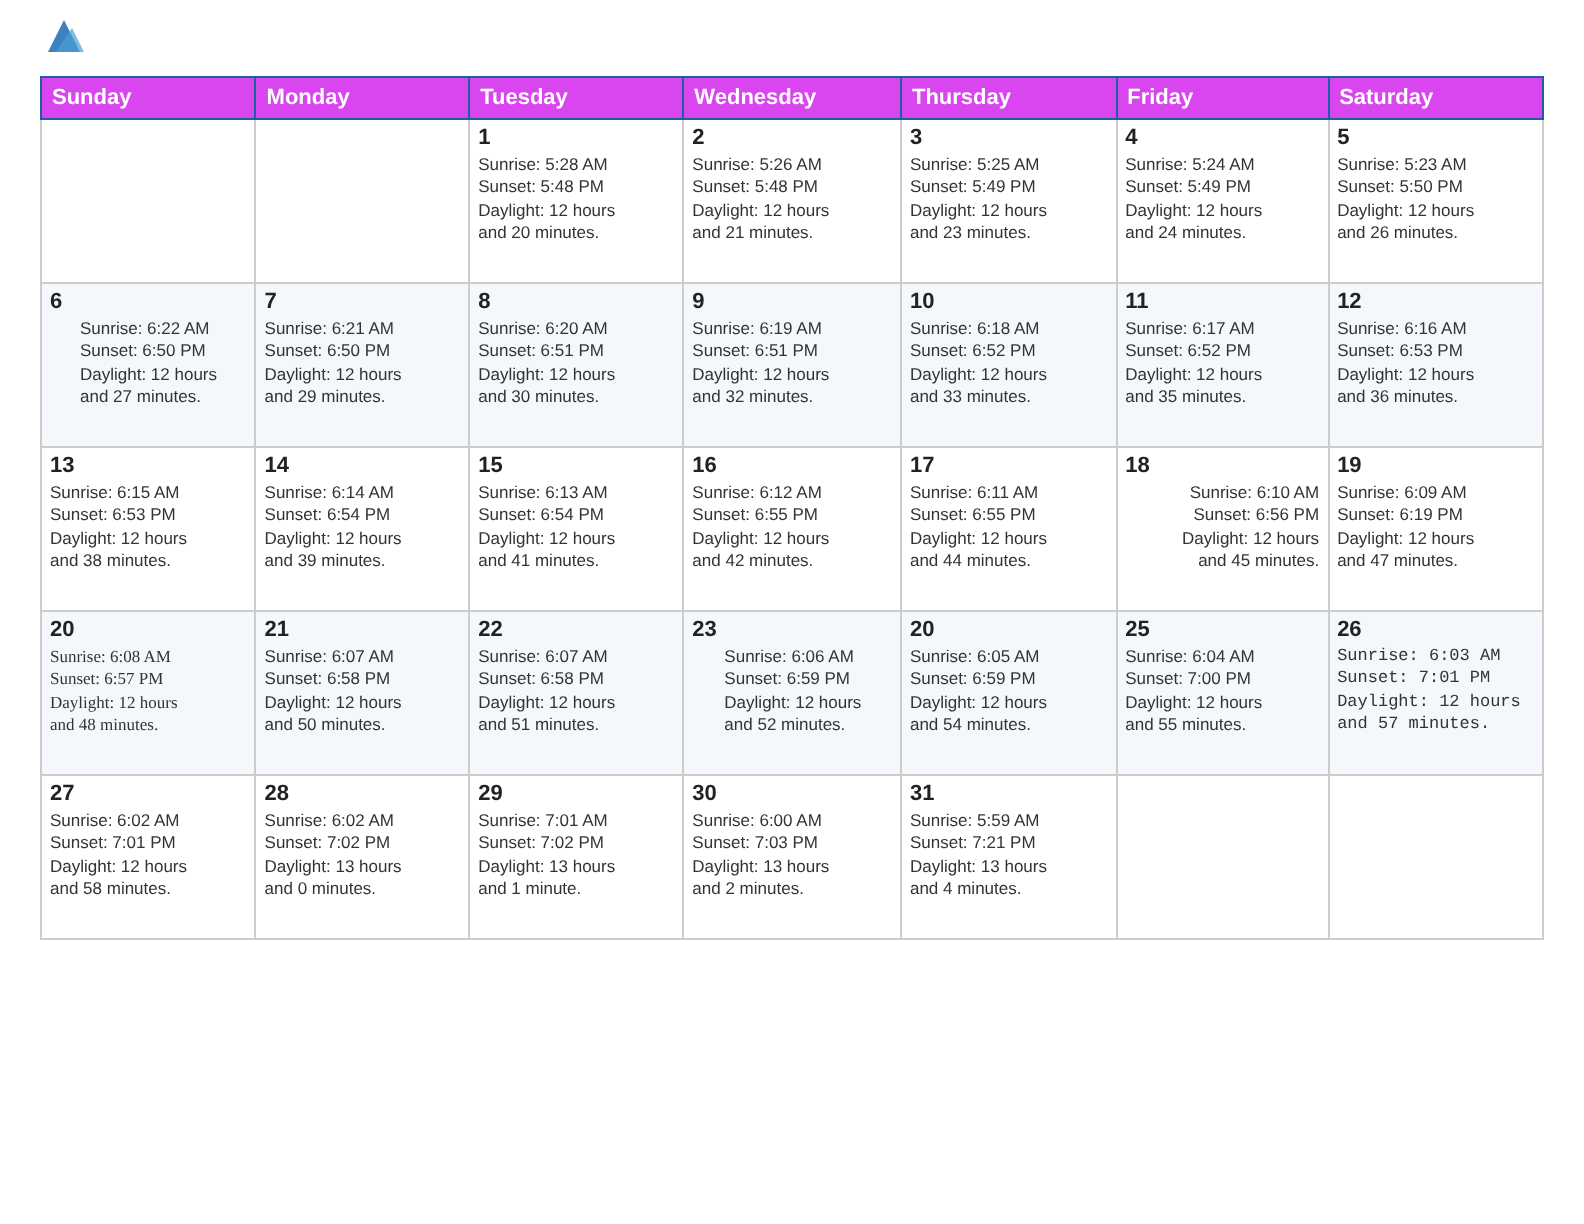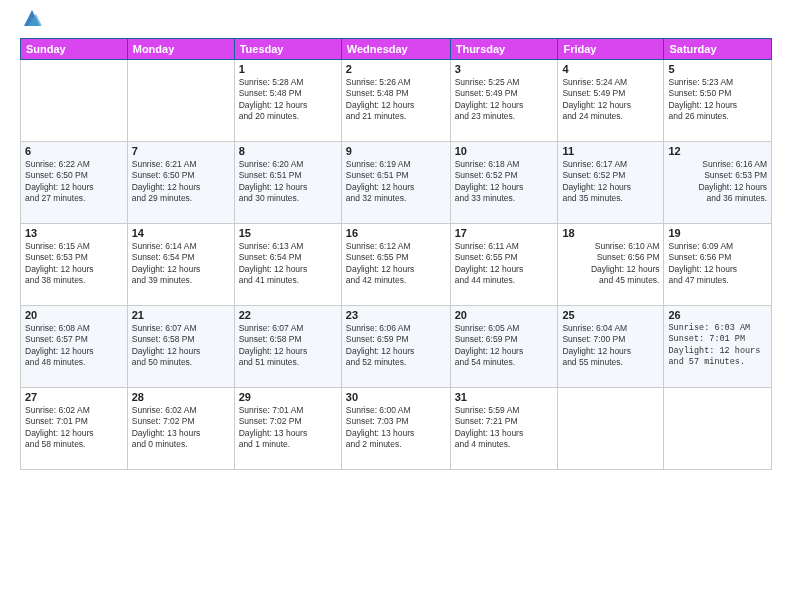--- a/index.html
+++ b/index.html
@@ -160,21 +160,21 @@
             <span class="day-num">5</span>
             <div class="day-info" style="white-space: pre-line;">Sunrise: 5:23 AM
 Sunset: 5:50 PM
 Daylight: 12 hours
 and 26 minutes.</div>
           </td>
         </tr>
         <tr>
           <td>
             <span class="day-num">6</span>
-            <div class="day-info" style="white-space: pre-line;">Sunrise: 6:22 AM
+            <div class="day-info" style="white-space: pre-line; margin-left: 15px;">Sunrise: 6:22 AM
 Sunset: 6:50 PM
 Daylight: 12 hours
 and 27 minutes.</div>
           </td>
           <td>
             <span class="day-num">7</span>
             <div class="day-info" style="white-space: pre-line;">Sunrise: 6:21 AM
 Sunset: 6:50 PM
 Daylight: 12 hours
 and 29 minutes.</div>
@@ -202,21 +202,21 @@
           </td>
           <td>
             <span class="day-num">11</span>
             <div class="day-info" style="white-space: pre-line;">Sunrise: 6:17 AM
 Sunset: 6:52 PM
 Daylight: 12 hours
 and 35 minutes.</div>
           </td>
           <td>
             <span class="day-num">12</span>
-            <div class="day-info" style="white-space: pre-line; text-align: right;">Sunrise: 6:16 AM
+            <div class="day-info" style="white-space: pre-line;">Sunrise: 6:16 AM
 Sunset: 6:53 PM
 Daylight: 12 hours
 and 36 minutes.</div>
           </td>
         </tr>
         <tr>
           <td>
             <span class="day-num">13</span>
             <div class="day-info" style="white-space: pre-line;">Sunrise: 6:15 AM
 Sunset: 6:53 PM
@@ -254,50 +254,50 @@
           <td>
             <span class="day-num">18</span>
             <div class="day-info" style="white-space: pre-line; text-align: right;">Sunrise: 6:10 AM
 Sunset: 6:56 PM
 Daylight: 12 hours
 and 45 minutes.</div>
           </td>
           <td>
             <span class="day-num">19</span>
             <div class="day-info" style="white-space: pre-line;">Sunrise: 6:09 AM
-Sunset: 6:56 PM
+Sunset: 6:19 PM
 Daylight: 12 hours
 and 47 minutes.</div>
           </td>
         </tr>
         <tr>
           <td>
             <span class="day-num">20</span>
-            <div class="day-info" style="white-space: pre-line;">Sunrise: 6:08 AM
+            <div class="day-info" style="white-space: pre-line; font-family: Liberation Serif, serif;">Sunrise: 6:08 AM
 Sunset: 6:57 PM
 Daylight: 12 hours
 and 48 minutes.</div>
           </td>
           <td>
             <span class="day-num">21</span>
             <div class="day-info" style="white-space: pre-line;">Sunrise: 6:07 AM
 Sunset: 6:58 PM
 Daylight: 12 hours
 and 50 minutes.</div>
           </td>
           <td>
             <span class="day-num">22</span>
             <div class="day-info" style="white-space: pre-line;">Sunrise: 6:07 AM
 Sunset: 6:58 PM
 Daylight: 12 hours
 and 51 minutes.</div>
           </td>
           <td>
             <span class="day-num">23</span>
-            <div class="day-info" style="white-space: pre-line;">Sunrise: 6:06 AM
+            <div class="day-info" style="white-space: pre-line; margin-left: 16px;">Sunrise: 6:06 AM
 Sunset: 6:59 PM
 Daylight: 12 hours
 and 52 minutes.</div>
           </td>
           <td>
             <span class="day-num">20</span>
             <div class="day-info" style="white-space: pre-line;">Sunrise: 6:05 AM
 Sunset: 6:59 PM
 Daylight: 12 hours
 and 54 minutes.</div>

